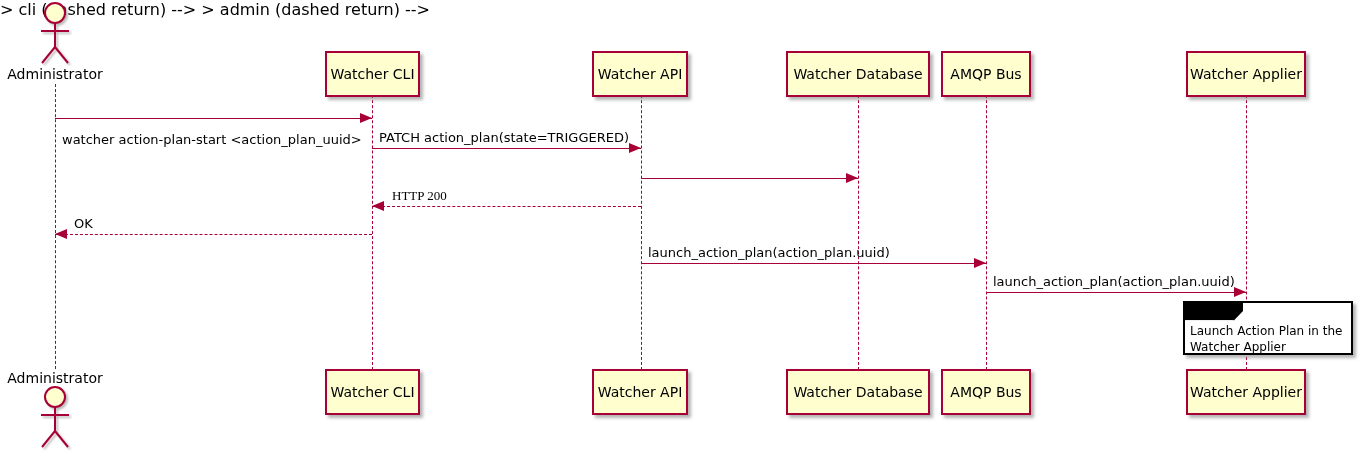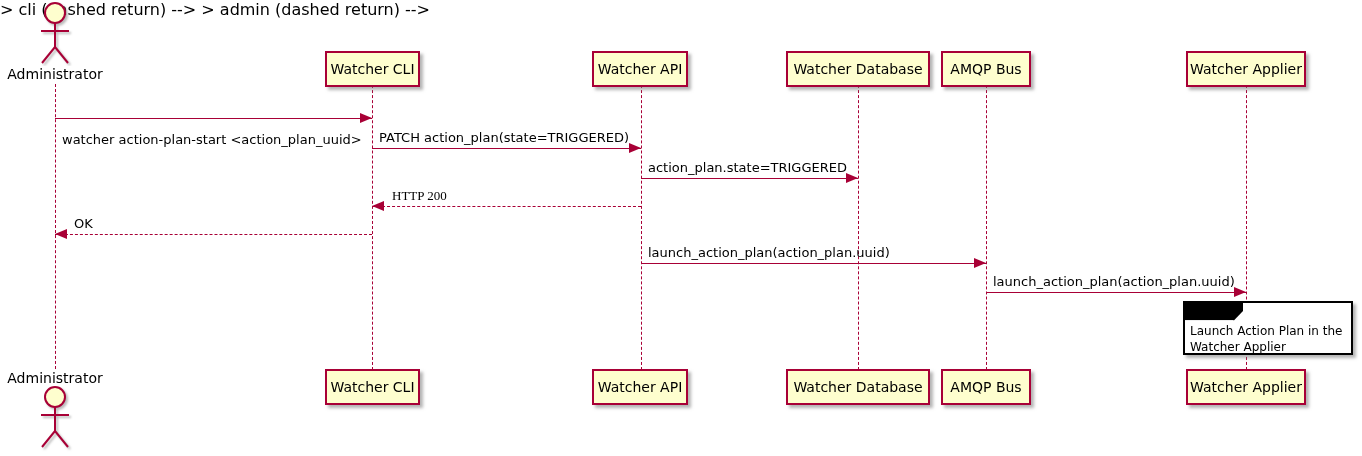--- a/index.html
+++ b/index.html
@@ -14,21 +14,21 @@
   }
   
   .lifeline {
     position: absolute;
     width: 0;
     border-left: 1px dashed #A80036;
   }
   
   .pbox {
     position: absolute;
-    height: 36px;
+    height: 46px;
     background: #FEFECE;
     border: 2px solid #A80036;
     box-sizing: border-box;
     box-shadow: 3px 3px 3px rgba(120,120,120,0.55);
     display: flex;
     align-items: center;
     justify-content: center;
     font-size: 14px;
     color: #000000;
     white-space: nowrap;
@@ -161,21 +161,20 @@
   <div class="msg-label" style="left:62px; top:100px;margin-top:32px;">watcher action-plan-start &lt;action_plan_uuid&gt;</div>
   <div class="msg-line" style="left:55px; top:118px; width:317px;"></div>
   <div class="ah ah-right" style="left:360px; top:113px;"></div>
 
   
   <div class="msg-label" style="left:379px; top:130px;">PATCH action_plan(state=TRIGGERED)</div>
   <div class="msg-line" style="left:372px; top:148px; width:269px;"></div>
   <div class="ah ah-right" style="left:629px; top:143px;"></div>
 
   
-  <div class="msg-label" style="left:648px; top:160px;">action_plan.state=TRIGGERED</div>
   <div class="msg-line" style="left:641px; top:178px; width:217px;"></div>
   <div class="ah ah-right" style="left:846px; top:173px;"></div>
 
   &gt; cli (dashed return) --&gt;
   <div class="msg-label" style="left:392px; top:188px;font-family:Liberation Serif, serif;">HTTP 200</div>
   <div class="msg-line dashed" style="left:372px; top:206px; width:269px;"></div>
   <div class="ah ah-left" style="left:372px; top:201px;"></div>
 
   &gt; admin (dashed return) --&gt;
   <div class="msg-label" style="left:74px; top:216px;">OK</div>

